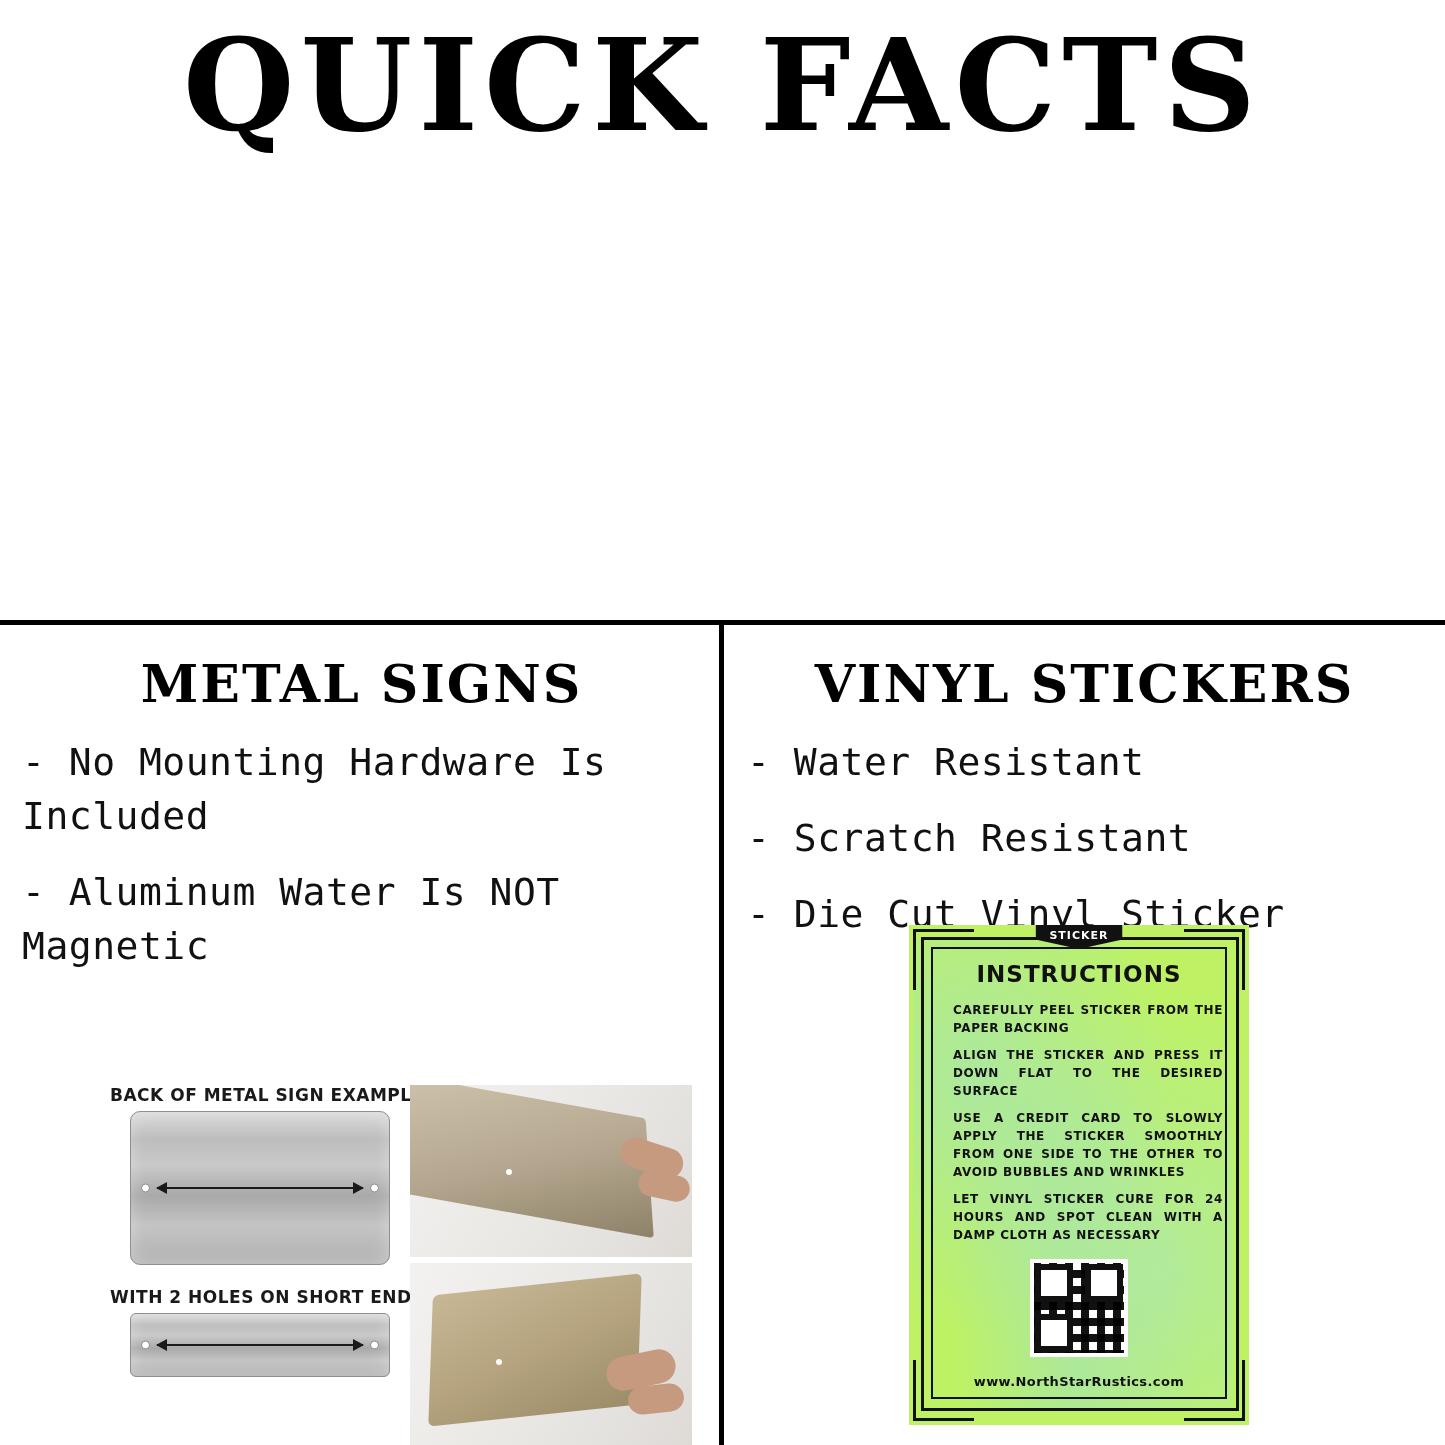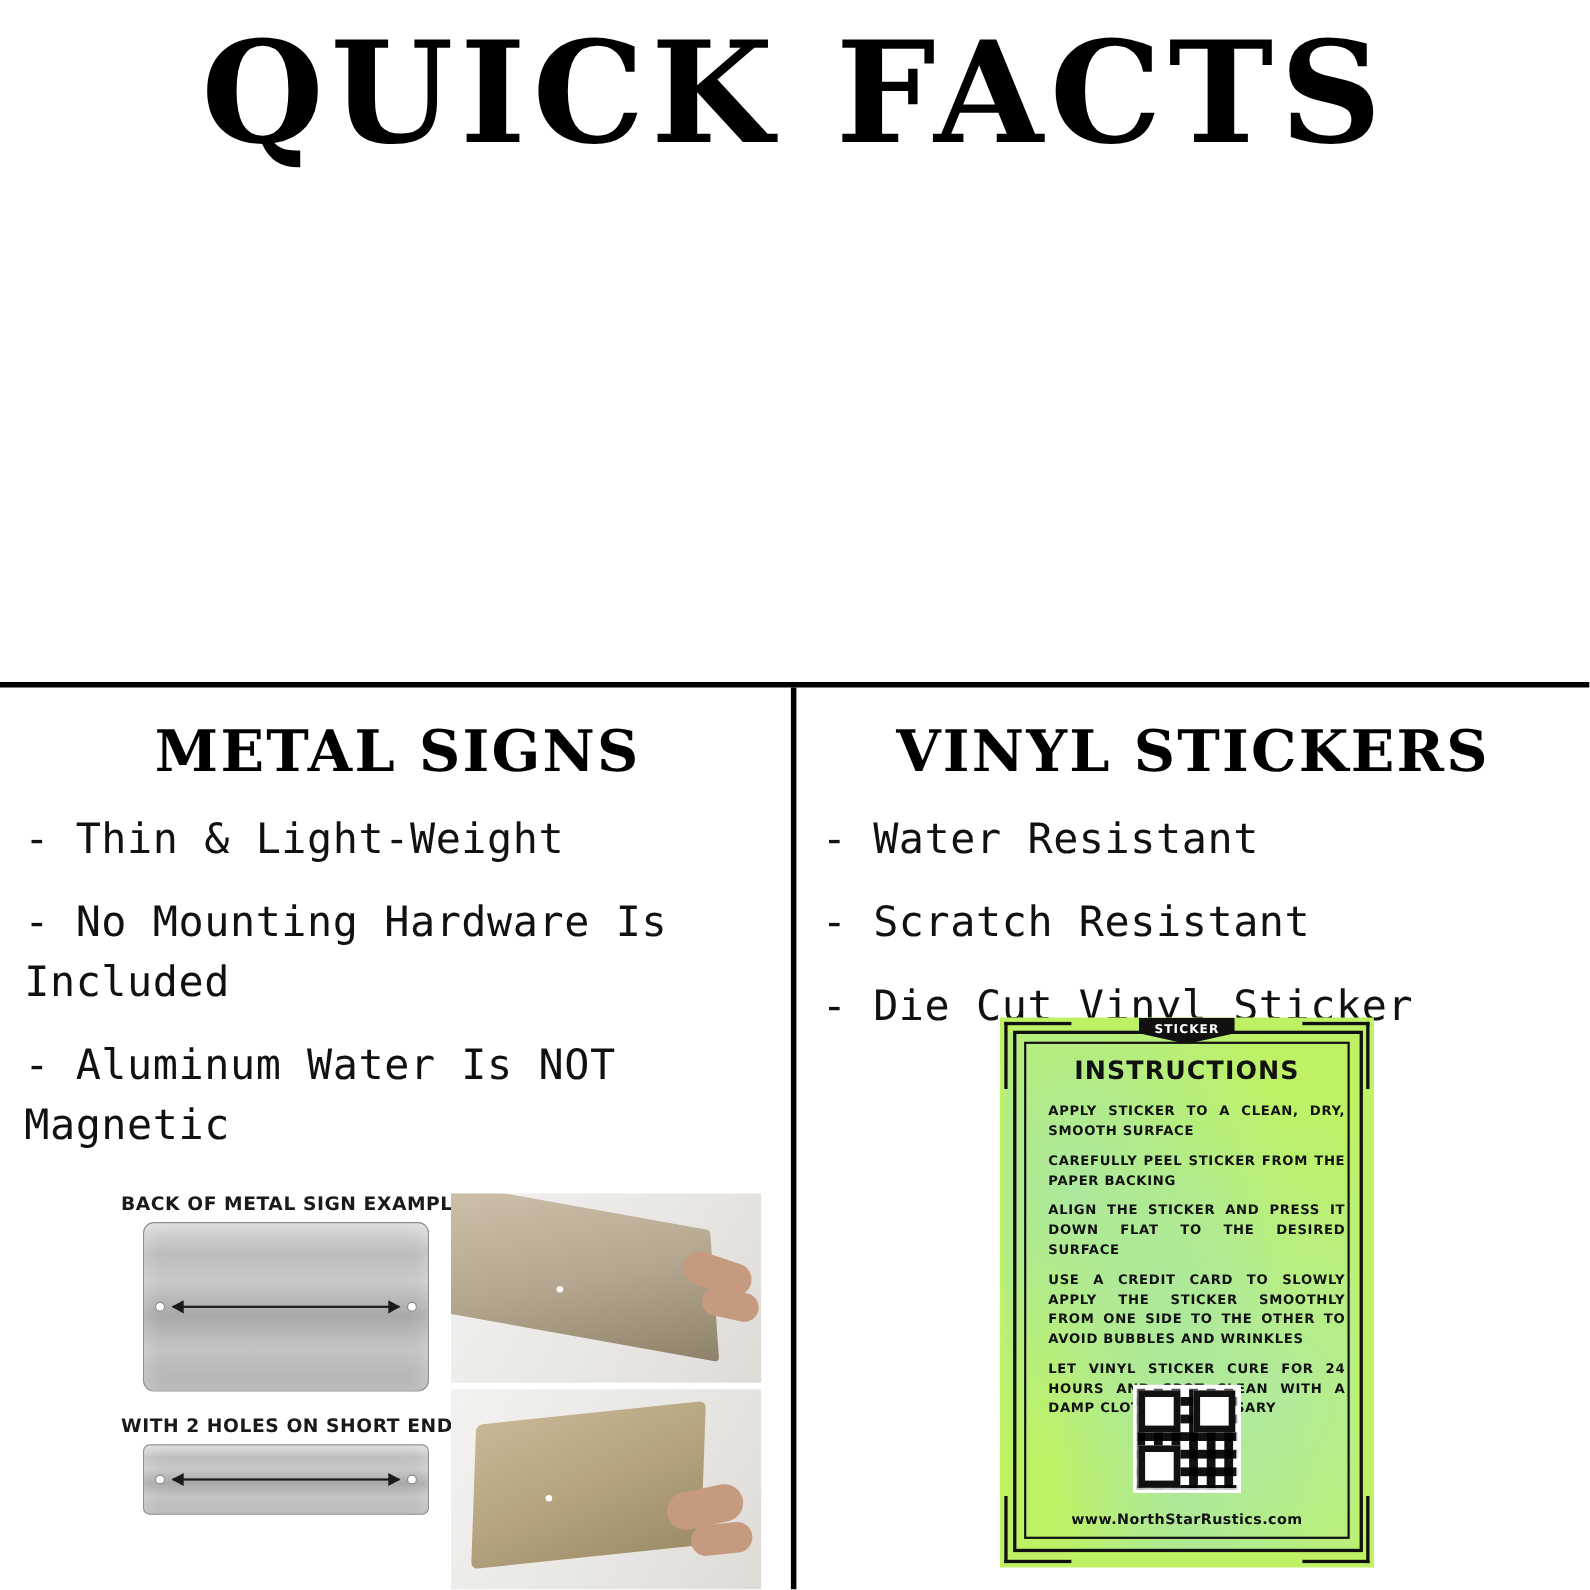--- a/index.html
+++ b/index.html
@@ -388,21 +388,20 @@
 
 
   <div class="h-rule top-rule"></div>
   <div class="v-rule"></div>
 
   <div class="columns">
 
     <div class="col left">
       <h2 class="col-title">METAL SIGNS</h2>
       <ul>
-        <li>- Thin &amp; Light-Weight</li>
         <li>- No Mounting Hardware Is Included</li>
         <li>- Aluminum Water Is NOT Magnetic</li>
       </ul>
 
       <div class="metal-figs">
         <div class="metal-left">
           <div class="fig-caption">BACK OF METAL SIGN EXAMPLES</div>
           <div class="plate big">
             <span class="hole left"></span>
             <span class="hole right"></span>
@@ -449,21 +448,20 @@
         <span class="frame-inner"></span>
         <span class="corner c1"></span>
         <span class="corner c2"></span>
         <span class="corner c3"></span>
         <span class="corner c4"></span>
 
         <div class="sticker-tab">STICKER</div>
         <div class="sticker-heading">INSTRUCTIONS</div>
 
         <ul class="sticker-steps">
-          <li>APPLY STICKER TO A CLEAN, DRY, SMOOTH SURFACE</li>
           <li>CAREFULLY PEEL STICKER FROM THE PAPER BACKING</li>
           <li>ALIGN THE STICKER AND PRESS IT DOWN FLAT TO THE DESIRED SURFACE</li>
           <li>USE A CREDIT CARD TO SLOWLY APPLY THE STICKER SMOOTHLY FROM ONE SIDE TO THE OTHER TO AVOID BUBBLES AND WRINKLES</li>
           <li>LET VINYL STICKER CURE FOR 24 HOURS AND SPOT CLEAN WITH A DAMP CLOTH AS NECESSARY</li>
         </ul>
 
         <div class="qr">
           <span class="q3"></span>
         </div>
         <div class="sticker-url">www.NorthStarRustics.com</div>

